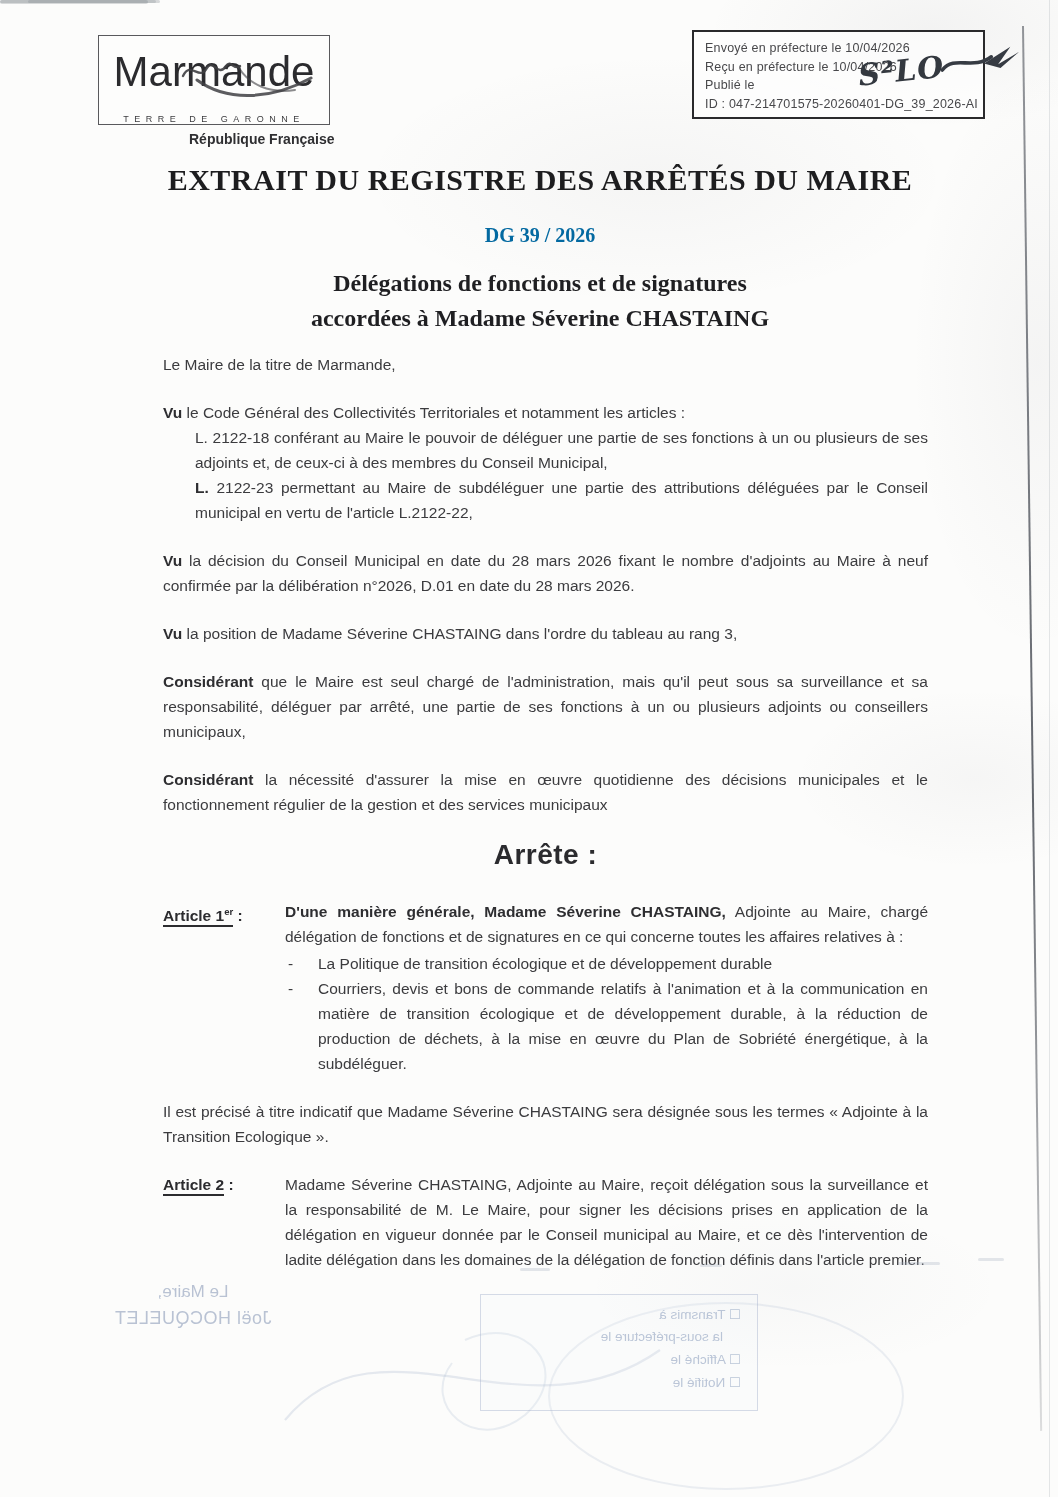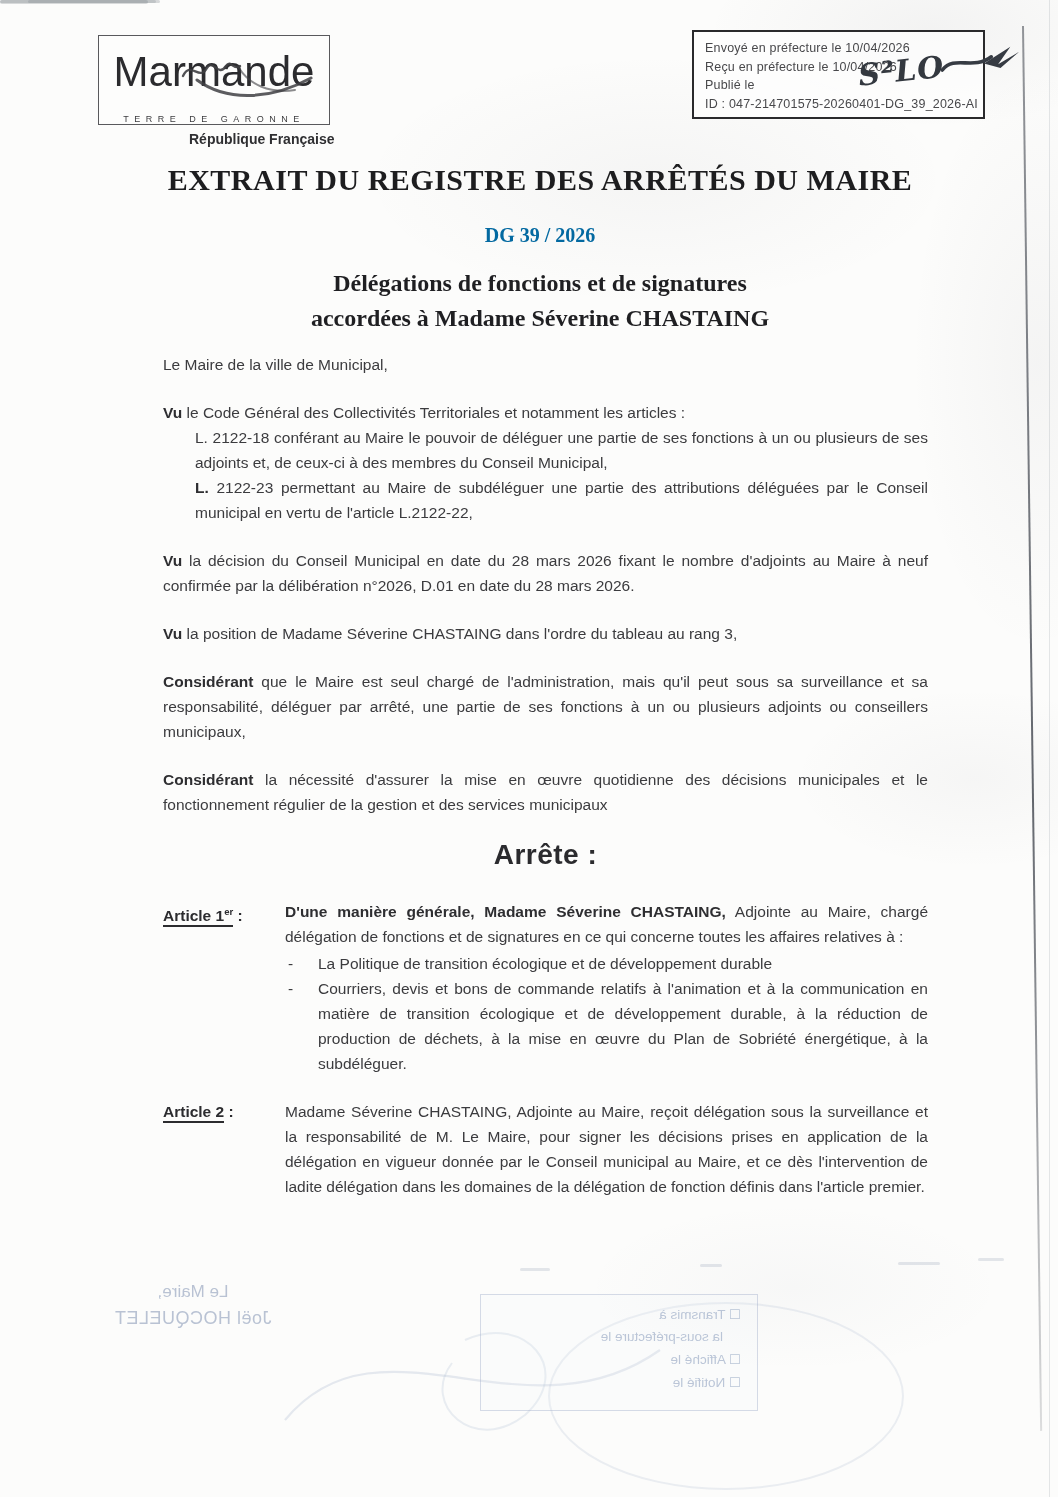--- a/index.html
+++ b/index.html
@@ -170,21 +170,21 @@
     <div class="doc-title">EXTRAIT DU REGISTRE DES ARRÊTÉS DU MAIRE</div>
     <div class="doc-ref">DG 39 / 2026</div>
     <div class="doc-subtitle">
       <div>Délégations de fonctions et de signatures</div>
       <div>accordées à Madame Séverine CHASTAING</div>
     </div>
   </div>
 
   <div class="content">
 
-    <p><span>Le Maire de la ville de Municipal,</span></p>
+    <p><span>Le Maire de la titre de Marmande,</span></p>
 
     <p>
       <span class="lead">Vu</span><span> le Code Général des Collectivités Territoriales et notamment les articles :</span>
       <span class="sub-block" style="display:block;">
         <span>L. 2122-18 conférant au Maire le pouvoir de déléguer une partie de ses fonctions à un ou plusieurs de ses adjoints et, de ceux-ci à des membres du Conseil Municipal,</span>
         <span style="display:block;">
           <span class="lead">L.</span><span> 2122-23 permettant au Maire de subdéléguer une partie des attributions déléguées par le Conseil municipal en vertu de l'article L.2122-22,</span>
         </span>
       </span>
     </p>
@@ -218,20 +218,21 @@
           <li>
               <span>La Politique de transition écologique et de développement durable</span>
             </li>
           <li>
               <span>Courriers, devis et bons de commande relatifs à l'animation et à la communication en matière de transition écologique et de développement durable, à la réduction de production de déchets, à la mise en œuvre du Plan de Sobriété énergétique, à la subdéléguer.</span>
             </li>
         </ul>
       </div>
     </div>
 
+    <p class="note-p"><span>Il est précisé à titre indicatif que Madame Séverine CHASTAING sera désignée sous les termes « Adjointe à la Transition Ecologique ».</span></p>
 
     <div class="article">
       <div class="art-label-col">
         <span class="art-underline">Article 2</span><span> :</span>
       </div>
       <div class="art-text">Madame Séverine CHASTAING, Adjointe au Maire, reçoit délégation sous la surveillance et la responsabilité de M. Le Maire, pour signer les décisions prises en application de la délégation en vigueur donnée par le Conseil municipal au Maire, et ce dès l'intervention de ladite délégation dans les domaines de la délégation de fonction définis dans l'article premier.</div>
     </div>
 
   </div>
 

